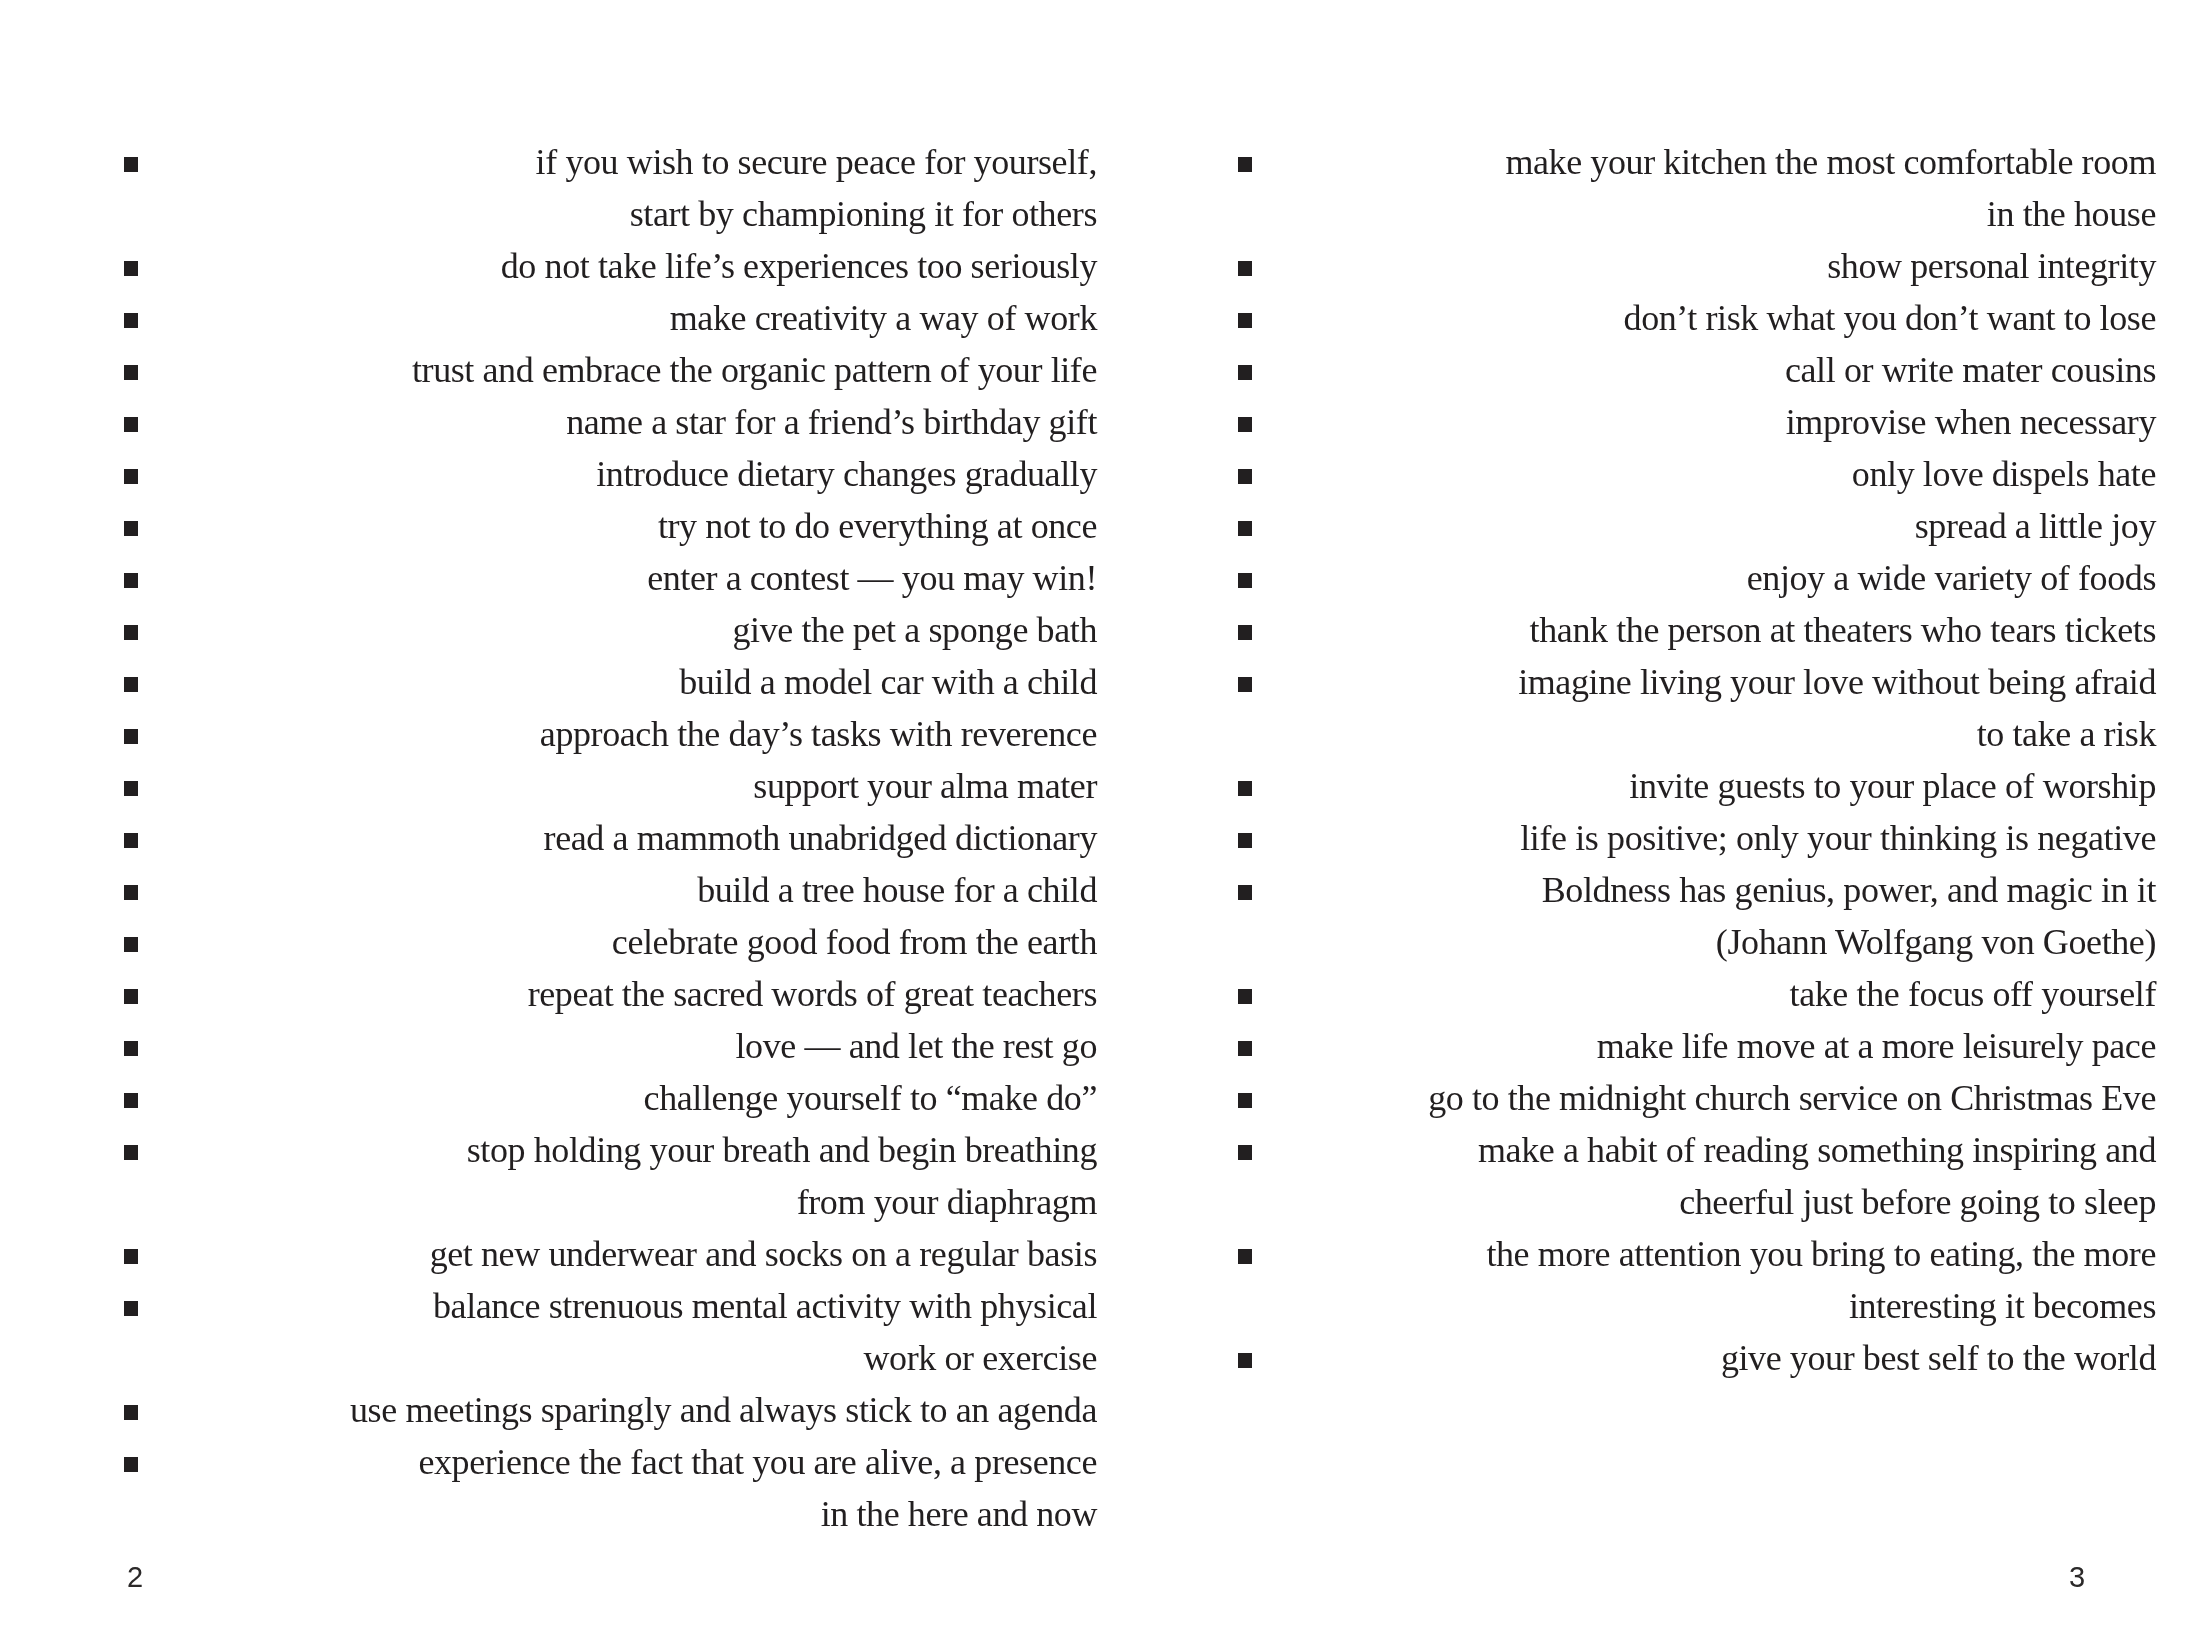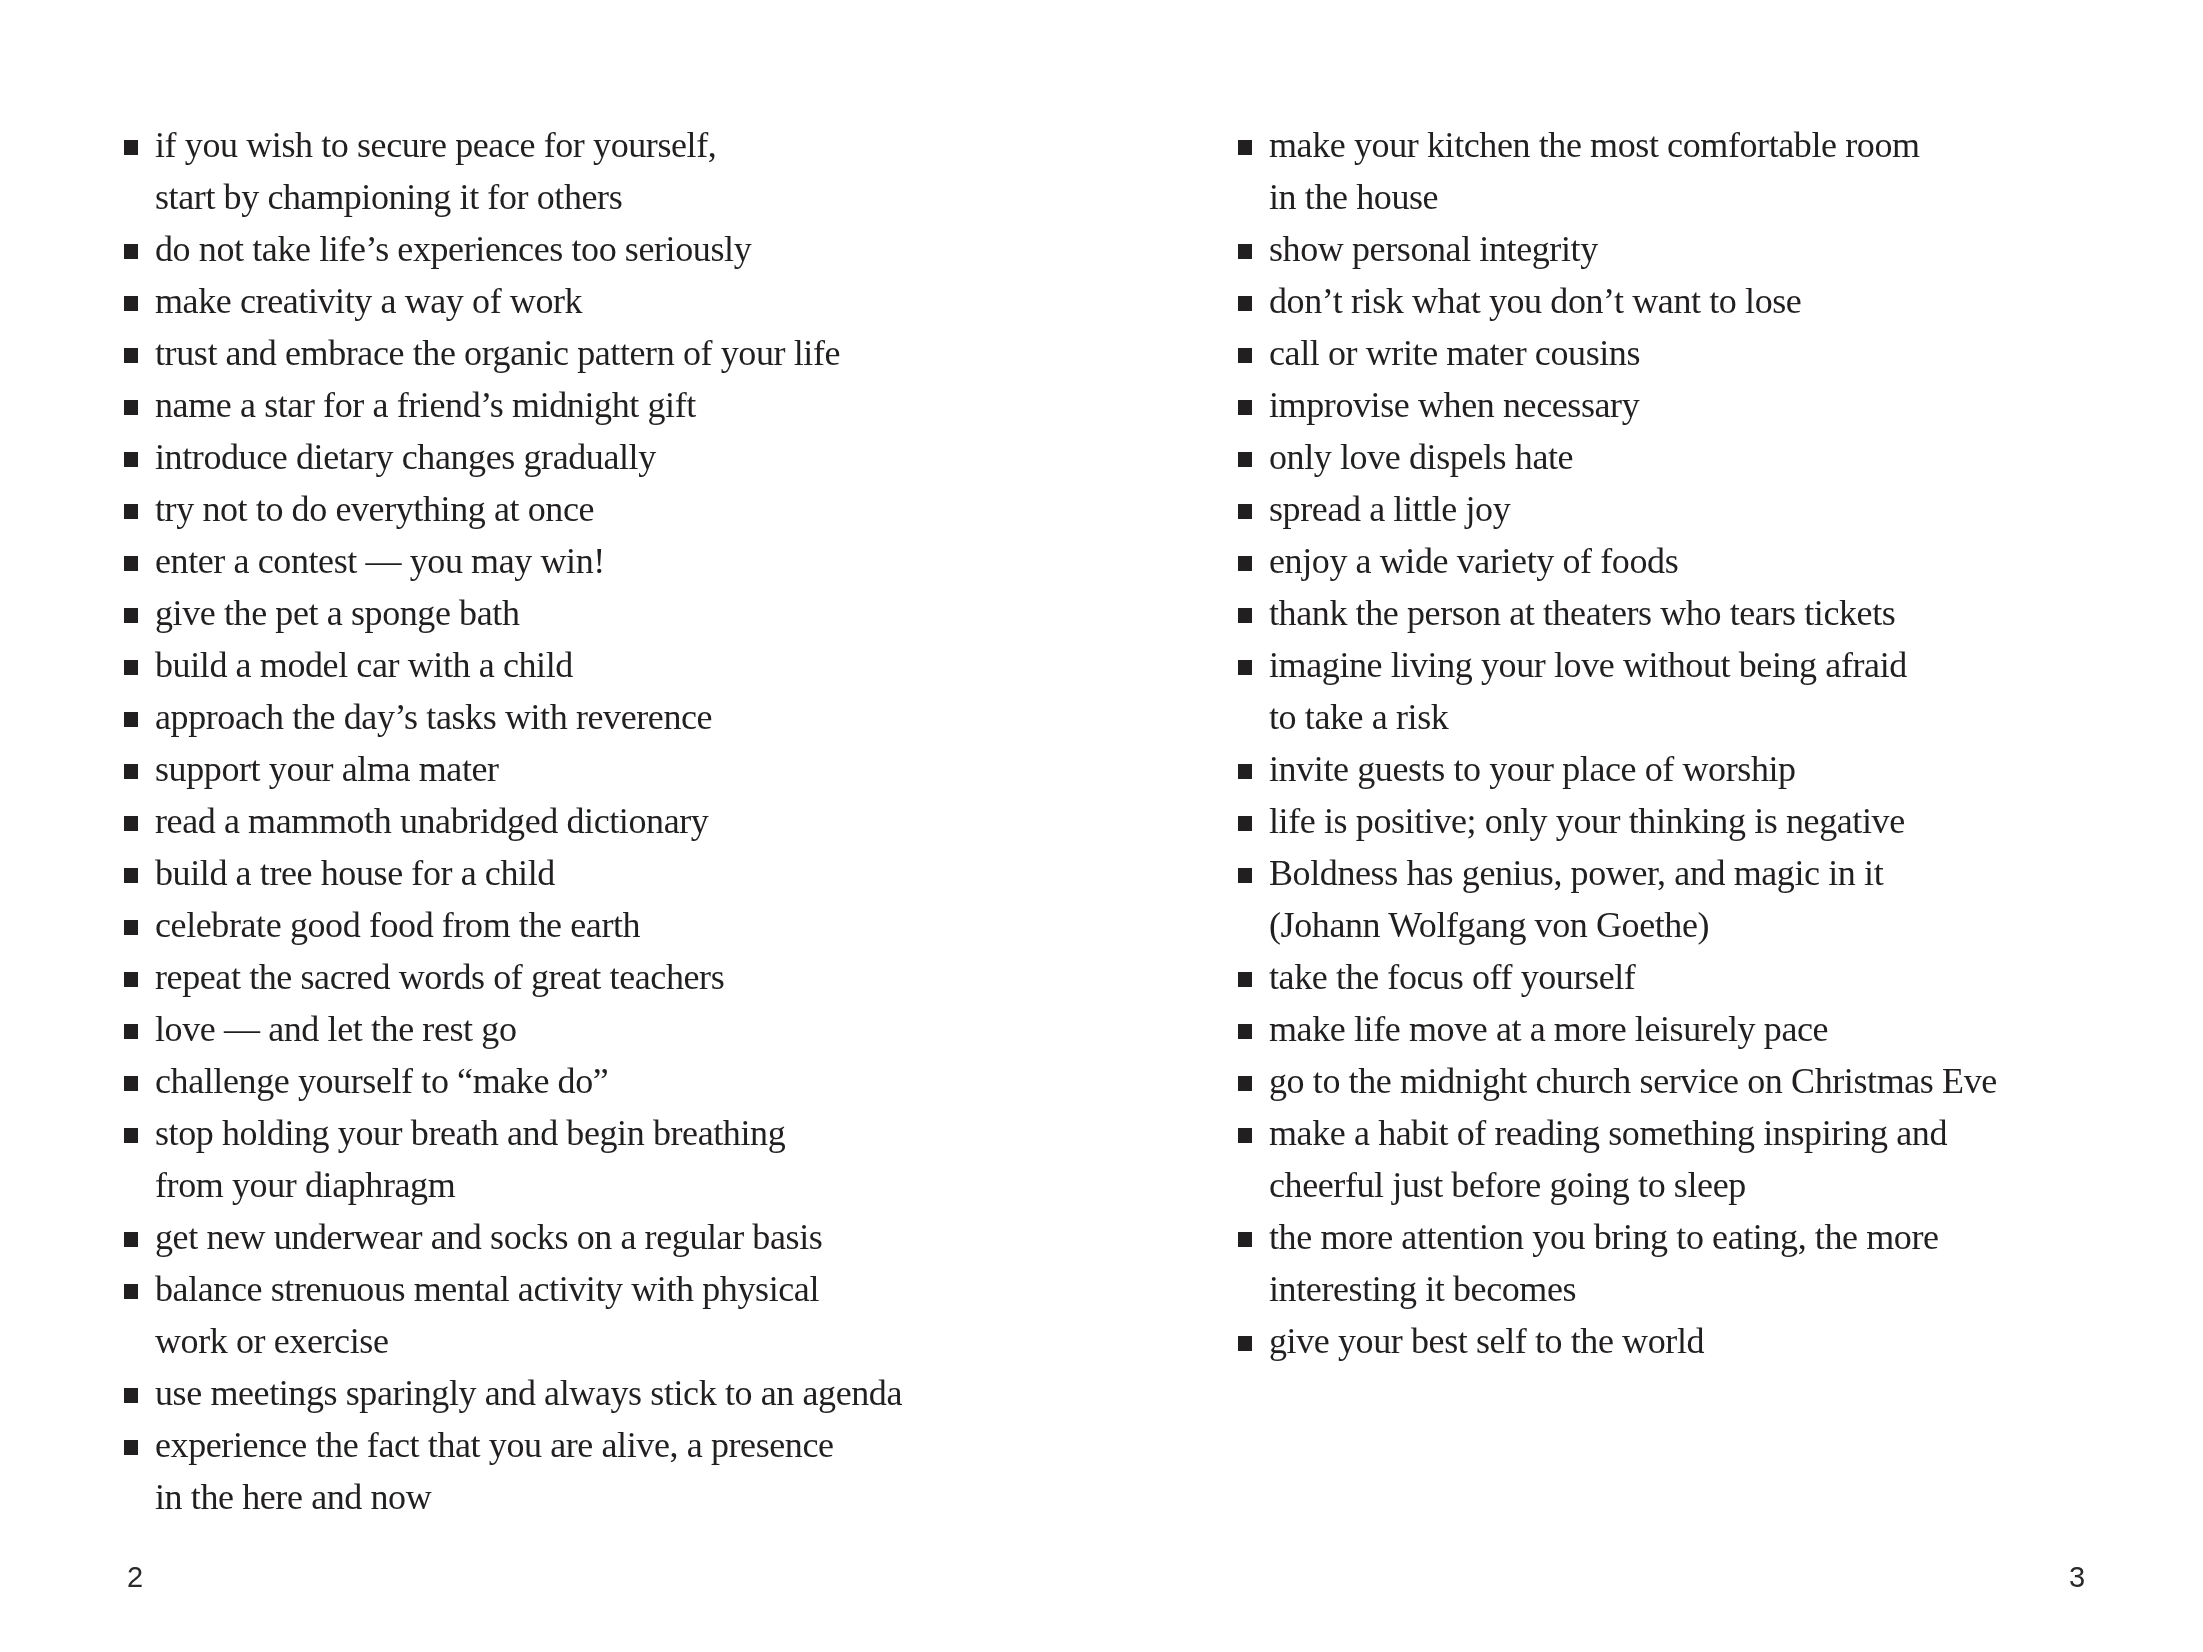--- a/index.html
+++ b/index.html
@@ -14,21 +14,22 @@
   }
   .spread {
     position: relative;
     width: 2204px;
     height: 1653px;
     overflow: hidden;
     background: #ffffff;
   }
   .page {
     position: absolute;
-    top: 119px;
+    top: 136px;
+    text-align: right;
   }
   .page-left  { left: 124px;  width: 973px; }
   .page-right { left: 1238px; width: 918px; }
 
   ul.tip-list {
     list-style: none;
     margin: 0;
     padding: 0;
   }
   li.tip-item {
@@ -65,21 +66,21 @@
 
 <div class="spread">
 
   <section class="page page-left">
     <ul class="tip-list">
         <li class="tip-item"><span class="bullet"></span><span class="tip-text">if you wish to secure peace for yourself,
 start by championing it for others</span></li>
         <li class="tip-item"><span class="bullet"></span><span class="tip-text">do not take life’s experiences too seriously</span></li>
         <li class="tip-item"><span class="bullet"></span><span class="tip-text">make creativity a way of work</span></li>
         <li class="tip-item"><span class="bullet"></span><span class="tip-text">trust and embrace the organic pattern of your life</span></li>
-        <li class="tip-item"><span class="bullet"></span><span class="tip-text">name a star for a friend’s midnight gift</span></li>
+        <li class="tip-item"><span class="bullet"></span><span class="tip-text">name a star for a friend’s birthday gift</span></li>
         <li class="tip-item"><span class="bullet"></span><span class="tip-text">introduce dietary changes gradually</span></li>
         <li class="tip-item"><span class="bullet"></span><span class="tip-text">try not to do everything at once</span></li>
         <li class="tip-item"><span class="bullet"></span><span class="tip-text">enter a contest — you may win!</span></li>
         <li class="tip-item"><span class="bullet"></span><span class="tip-text">give the pet a sponge bath</span></li>
         <li class="tip-item"><span class="bullet"></span><span class="tip-text">build a model car with a child</span></li>
         <li class="tip-item"><span class="bullet"></span><span class="tip-text">approach the day’s tasks with reverence</span></li>
         <li class="tip-item"><span class="bullet"></span><span class="tip-text">support your alma mater</span></li>
         <li class="tip-item"><span class="bullet"></span><span class="tip-text">read a mammoth unabridged dictionary</span></li>
         <li class="tip-item"><span class="bullet"></span><span class="tip-text">build a tree house for a child</span></li>
         <li class="tip-item"><span class="bullet"></span><span class="tip-text">celebrate good food from the earth</span></li>

